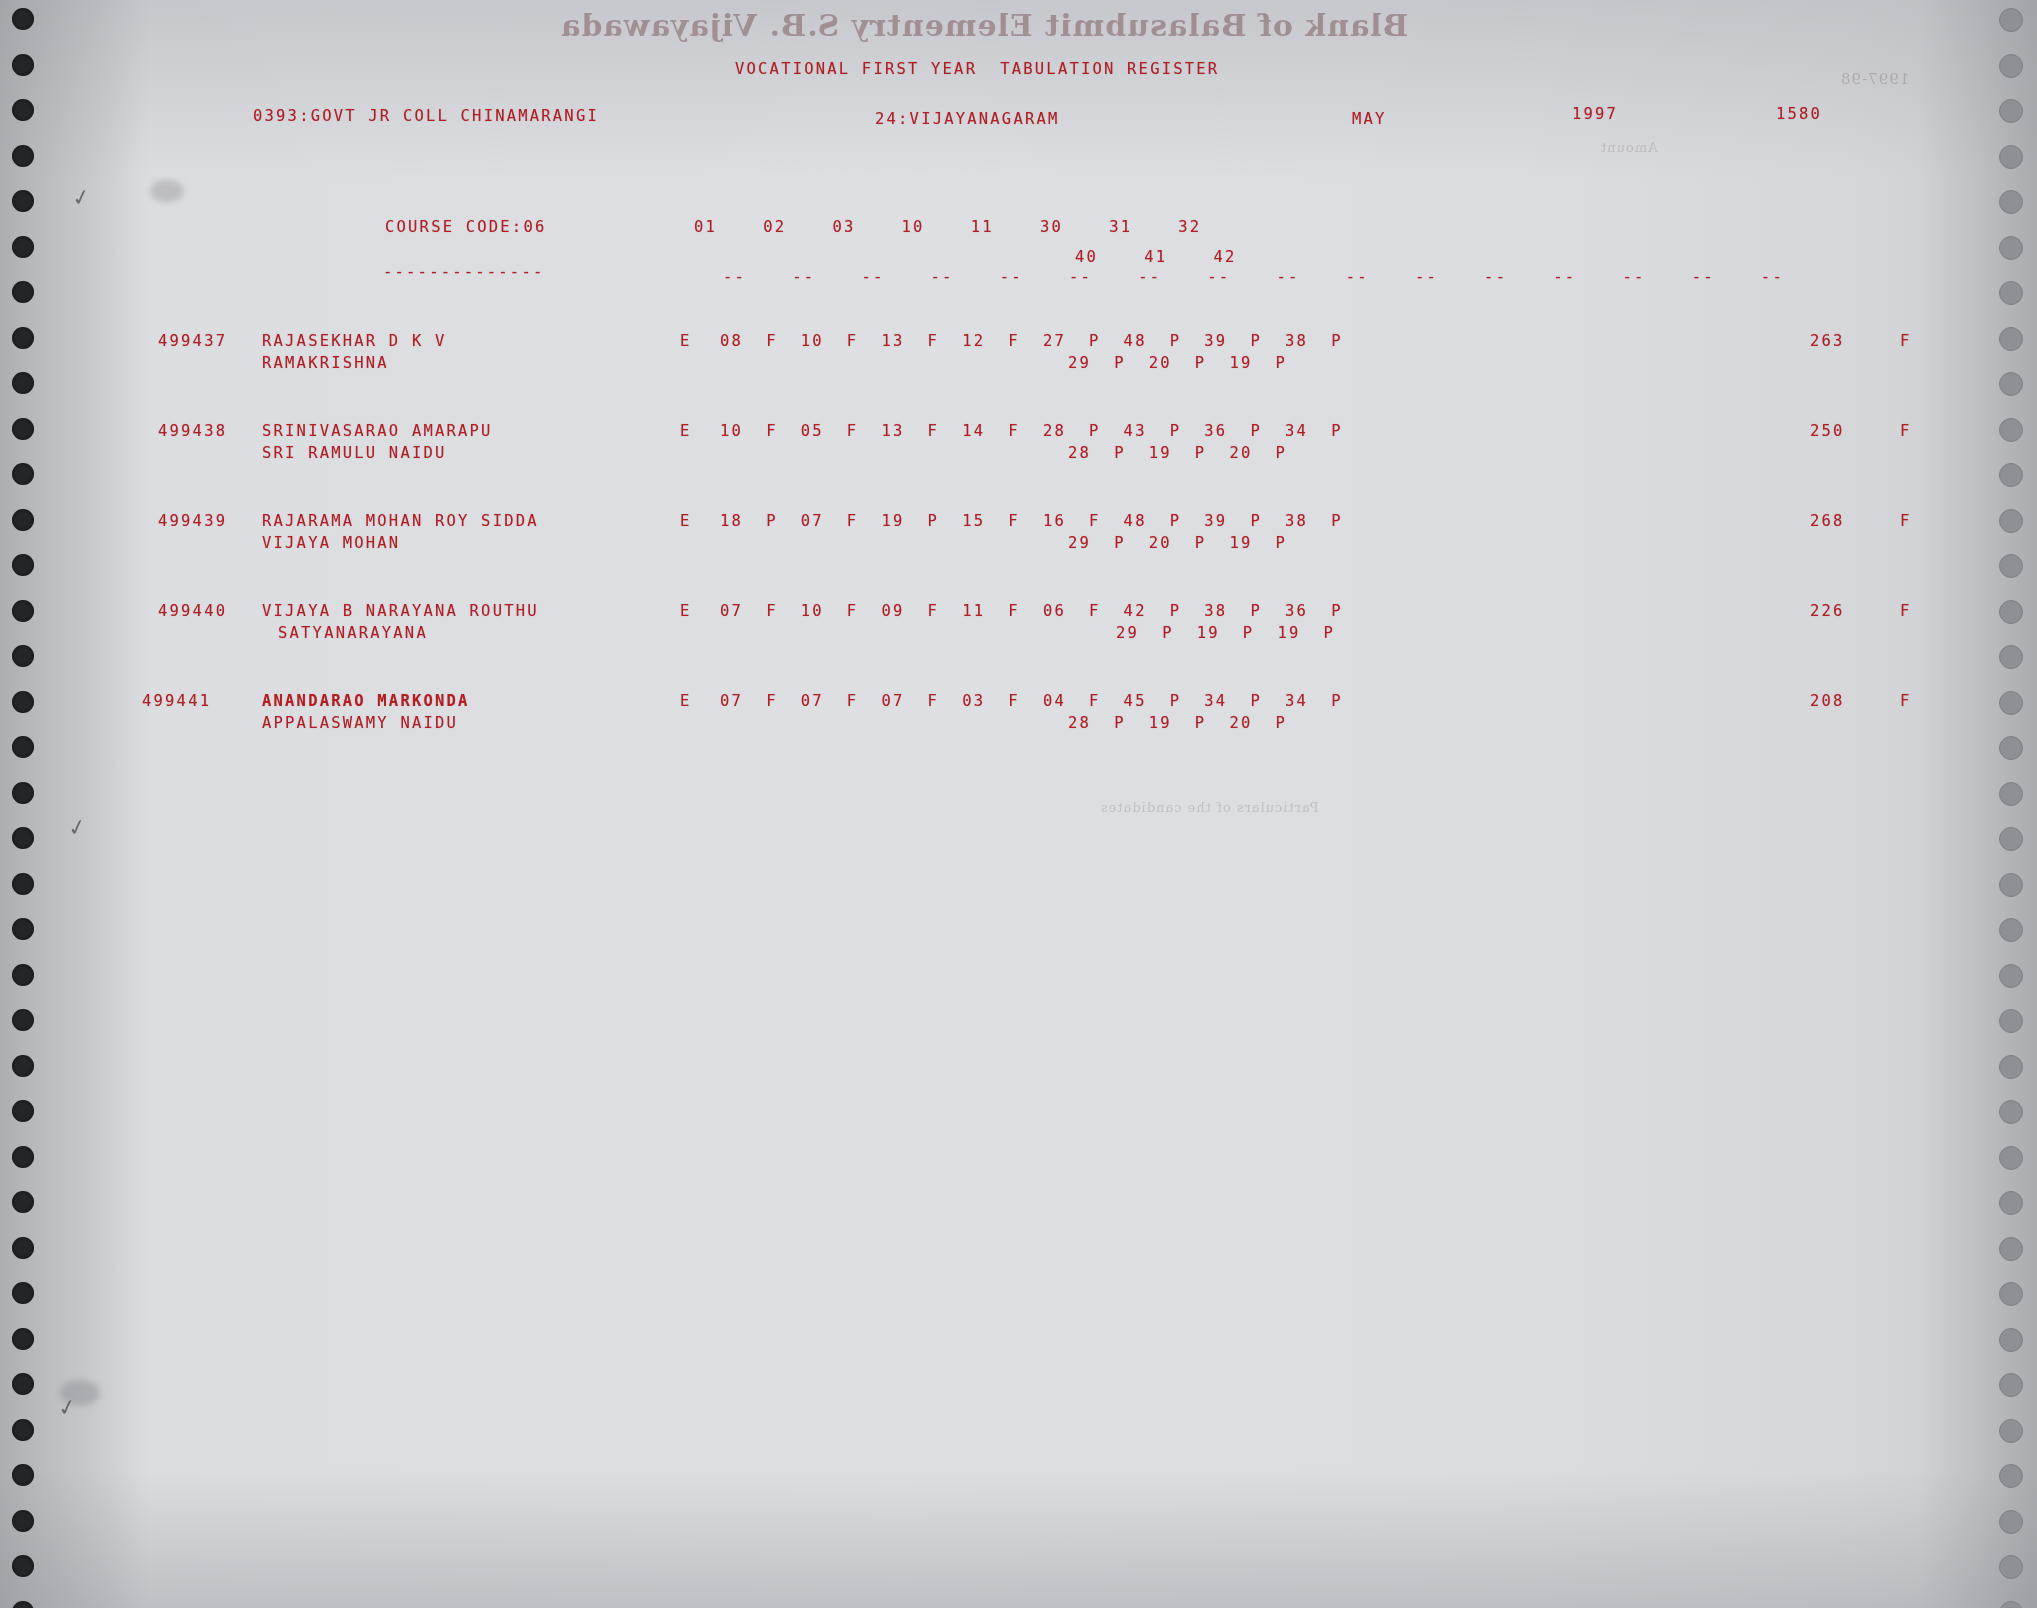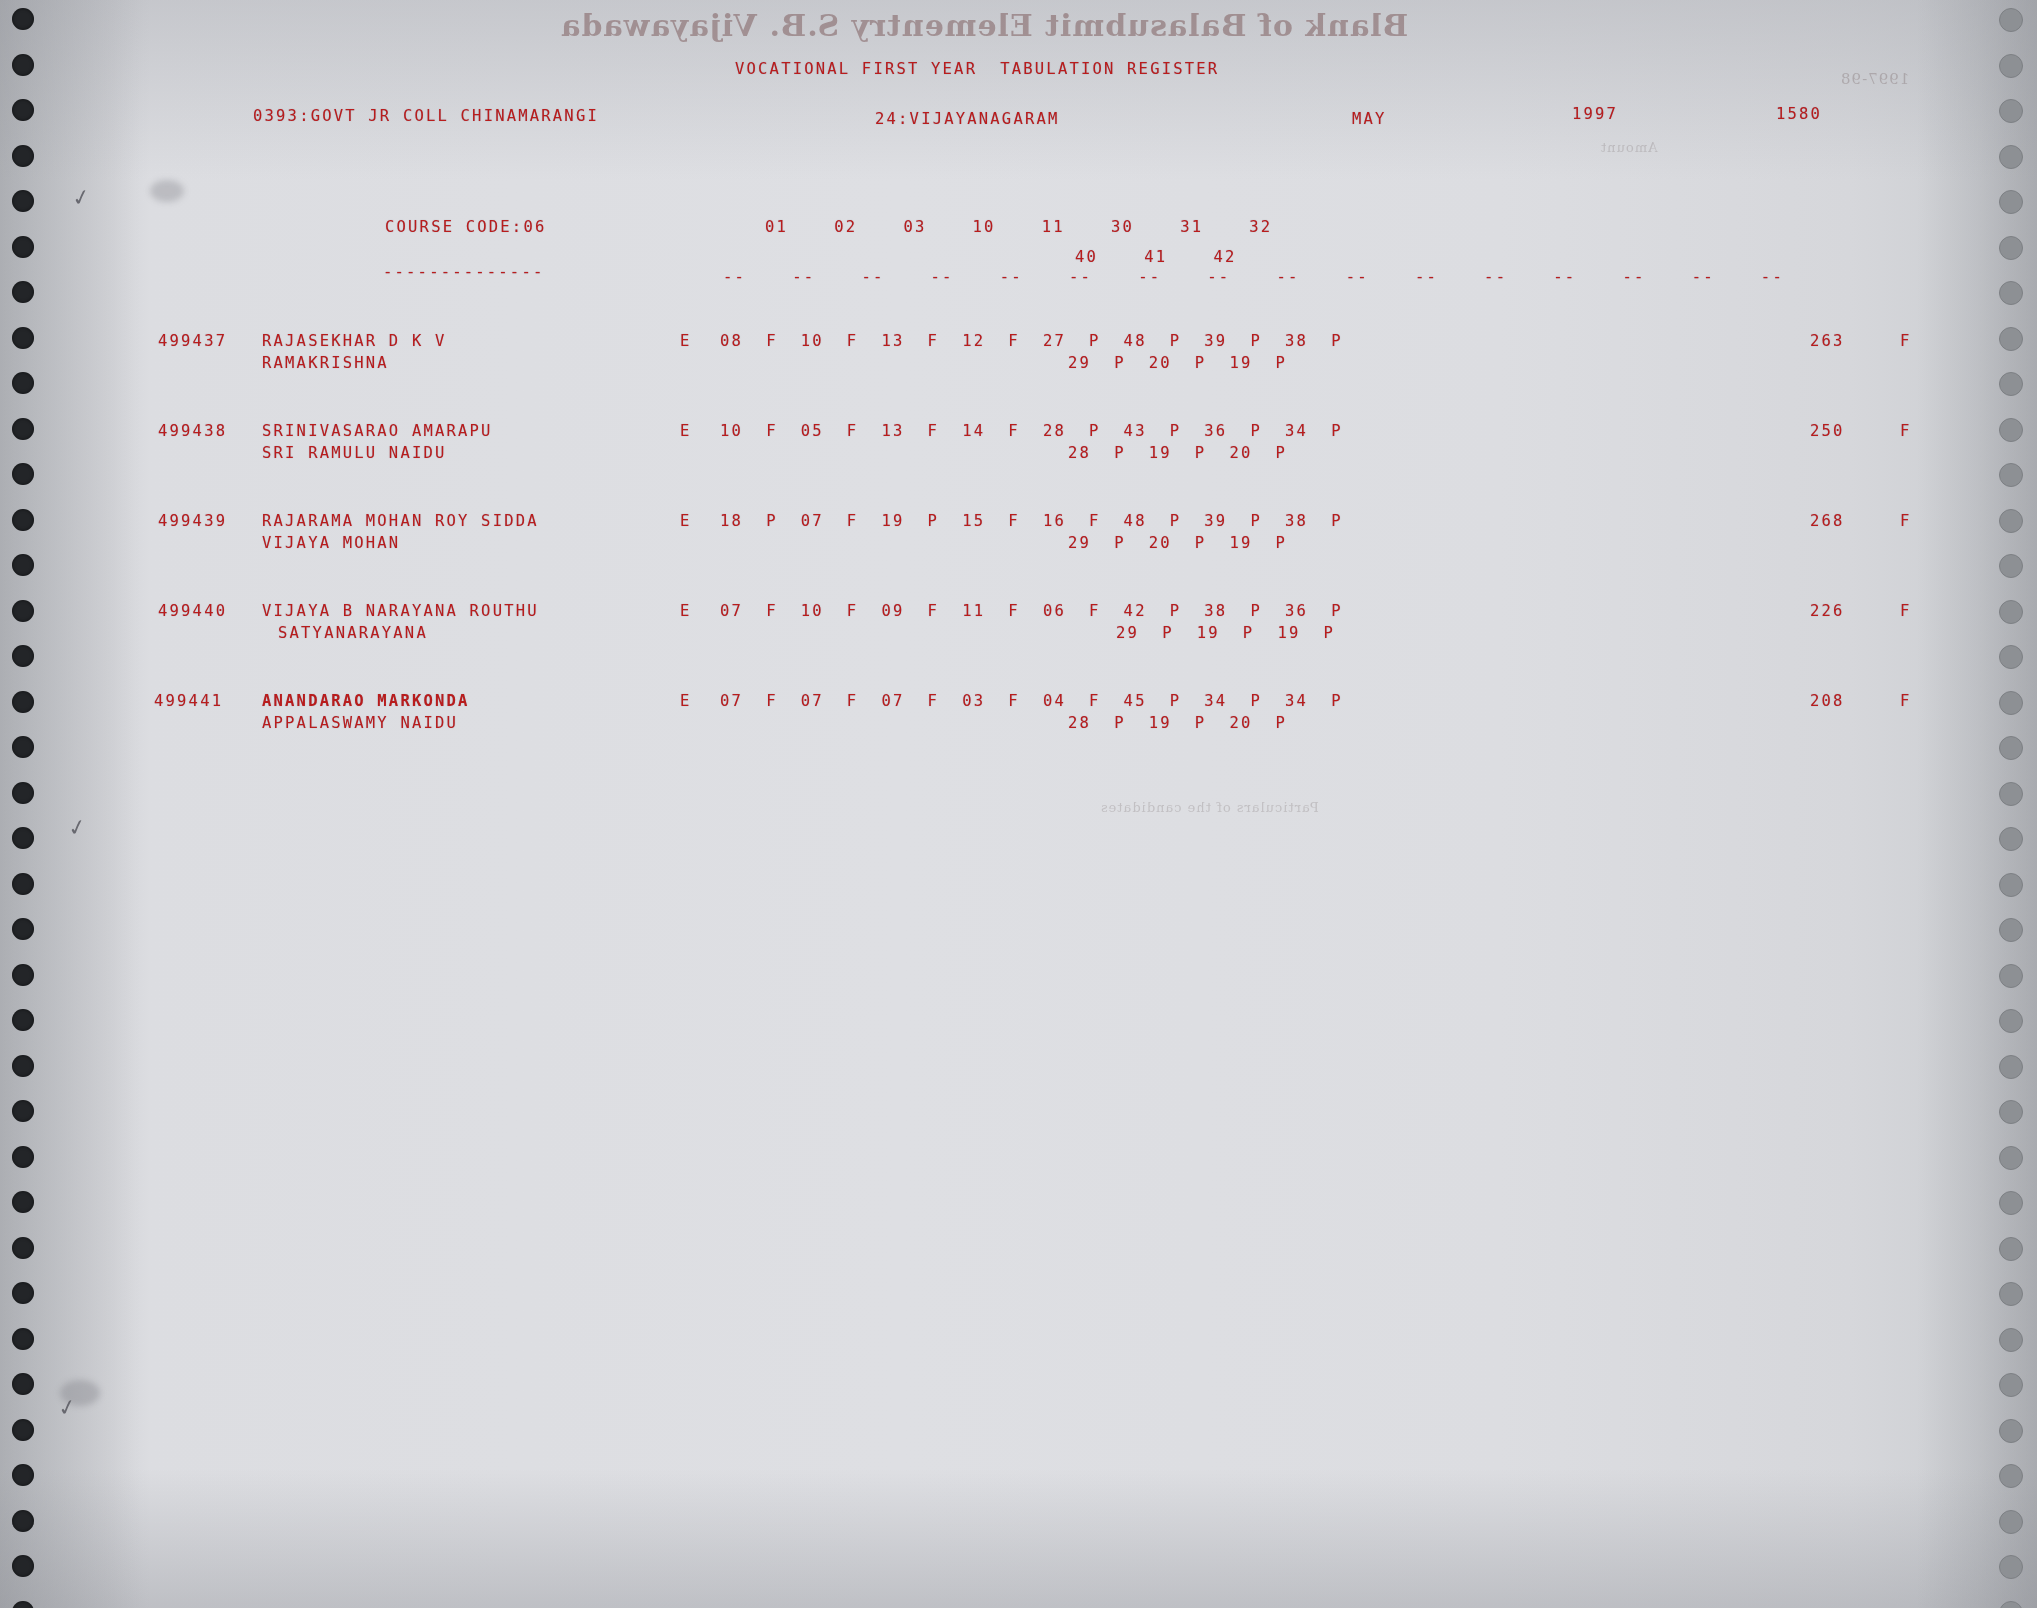--- a/index.html
+++ b/index.html
@@ -105,21 +105,21 @@
   }
 
   .title { top: 60px; left: 735px; }
   .hdr-college { top: 107px; left: 253px; }
   .hdr-district { top: 110px; left: 875px; }
   .hdr-month { top: 110px; left: 1352px; }
   .hdr-year { top: 105px; left: 1572px; }
   .hdr-page { top: 105px; left: 1776px; }
 
   .course-code { top: 218px; left: 385px; }
-  .subj-row1 { top: 218px; left: 765px; }
+  .subj-row1 { top: 218px; left: 694px; }
   .subj-row2 { top: 248px; left: 1075px; }
   .dashline { top: 263px; left: 383px; }
   .dashrow { top: 268px; left: 723px; }
 
   .rec { position: absolute; }
   .rec .num   { position: absolute; }
   .rec .name  { position: absolute; }
   .rec .fath  { position: absolute; }
   .rec .grade { position: absolute; }
   .rec .m1    { position: absolute; }
@@ -283,21 +283,21 @@
         <div class="print num" style="position: absolute; left: 158px; top: 0px;">499440</div>
         <div class="print name" style="position: absolute; left: 262px; top: 0px;">VIJAYA B NARAYANA ROUTHU</div>
         <div class="print fath" style="position: absolute; left: 278px; top: 22px;">SATYANARAYANA</div>
         <div class="print grade" style="position: absolute; left: 680px; top: 0px;">E</div>
         <div class="print m1" style="position: absolute; left: 720px; top: 0px;">07  F  10  F  09  F  11  F  06  F  42  P  38  P  36  P</div>
         <div class="print m2" style="position: absolute; left: 1068px; top: 22px; margin-left: 48px;">29  P  19  P  19  P</div>
         <div class="print total" style="position: absolute; left: 1810px; top: 0px;">226</div>
         <div class="print res" style="position: absolute; left: 1900px; top: 0px;">F</div>
       </div>
       <div class="rec" style="position: absolute; left: 0px; top: 692px; width: 2037px; height: 80px;">
-        <div class="print num" style="position: absolute; left: 154px; top: 0px; text-align: right;">499441</div>
+        <div class="print num" style="position: absolute; left: 142px; top: 0px; text-align: right;">499441</div>
         <div class="print name" style="position: absolute; left: 262px; top: 0px; font-weight: bold;">ANANDARAO MARKONDA</div>
         <div class="print fath" style="position: absolute; left: 262px; top: 22px;">APPALASWAMY NAIDU</div>
         <div class="print grade" style="position: absolute; left: 680px; top: 0px;">E</div>
         <div class="print m1" style="position: absolute; left: 720px; top: 0px;">07  F  07  F  07  F  03  F  04  F  45  P  34  P  34  P</div>
         <div class="print m2" style="position: absolute; left: 1068px; top: 22px;">28  P  19  P  20  P</div>
         <div class="print total" style="position: absolute; left: 1810px; top: 0px;">208</div>
         <div class="print res" style="position: absolute; left: 1900px; top: 0px;">F</div>
       </div>
     </div>
 

